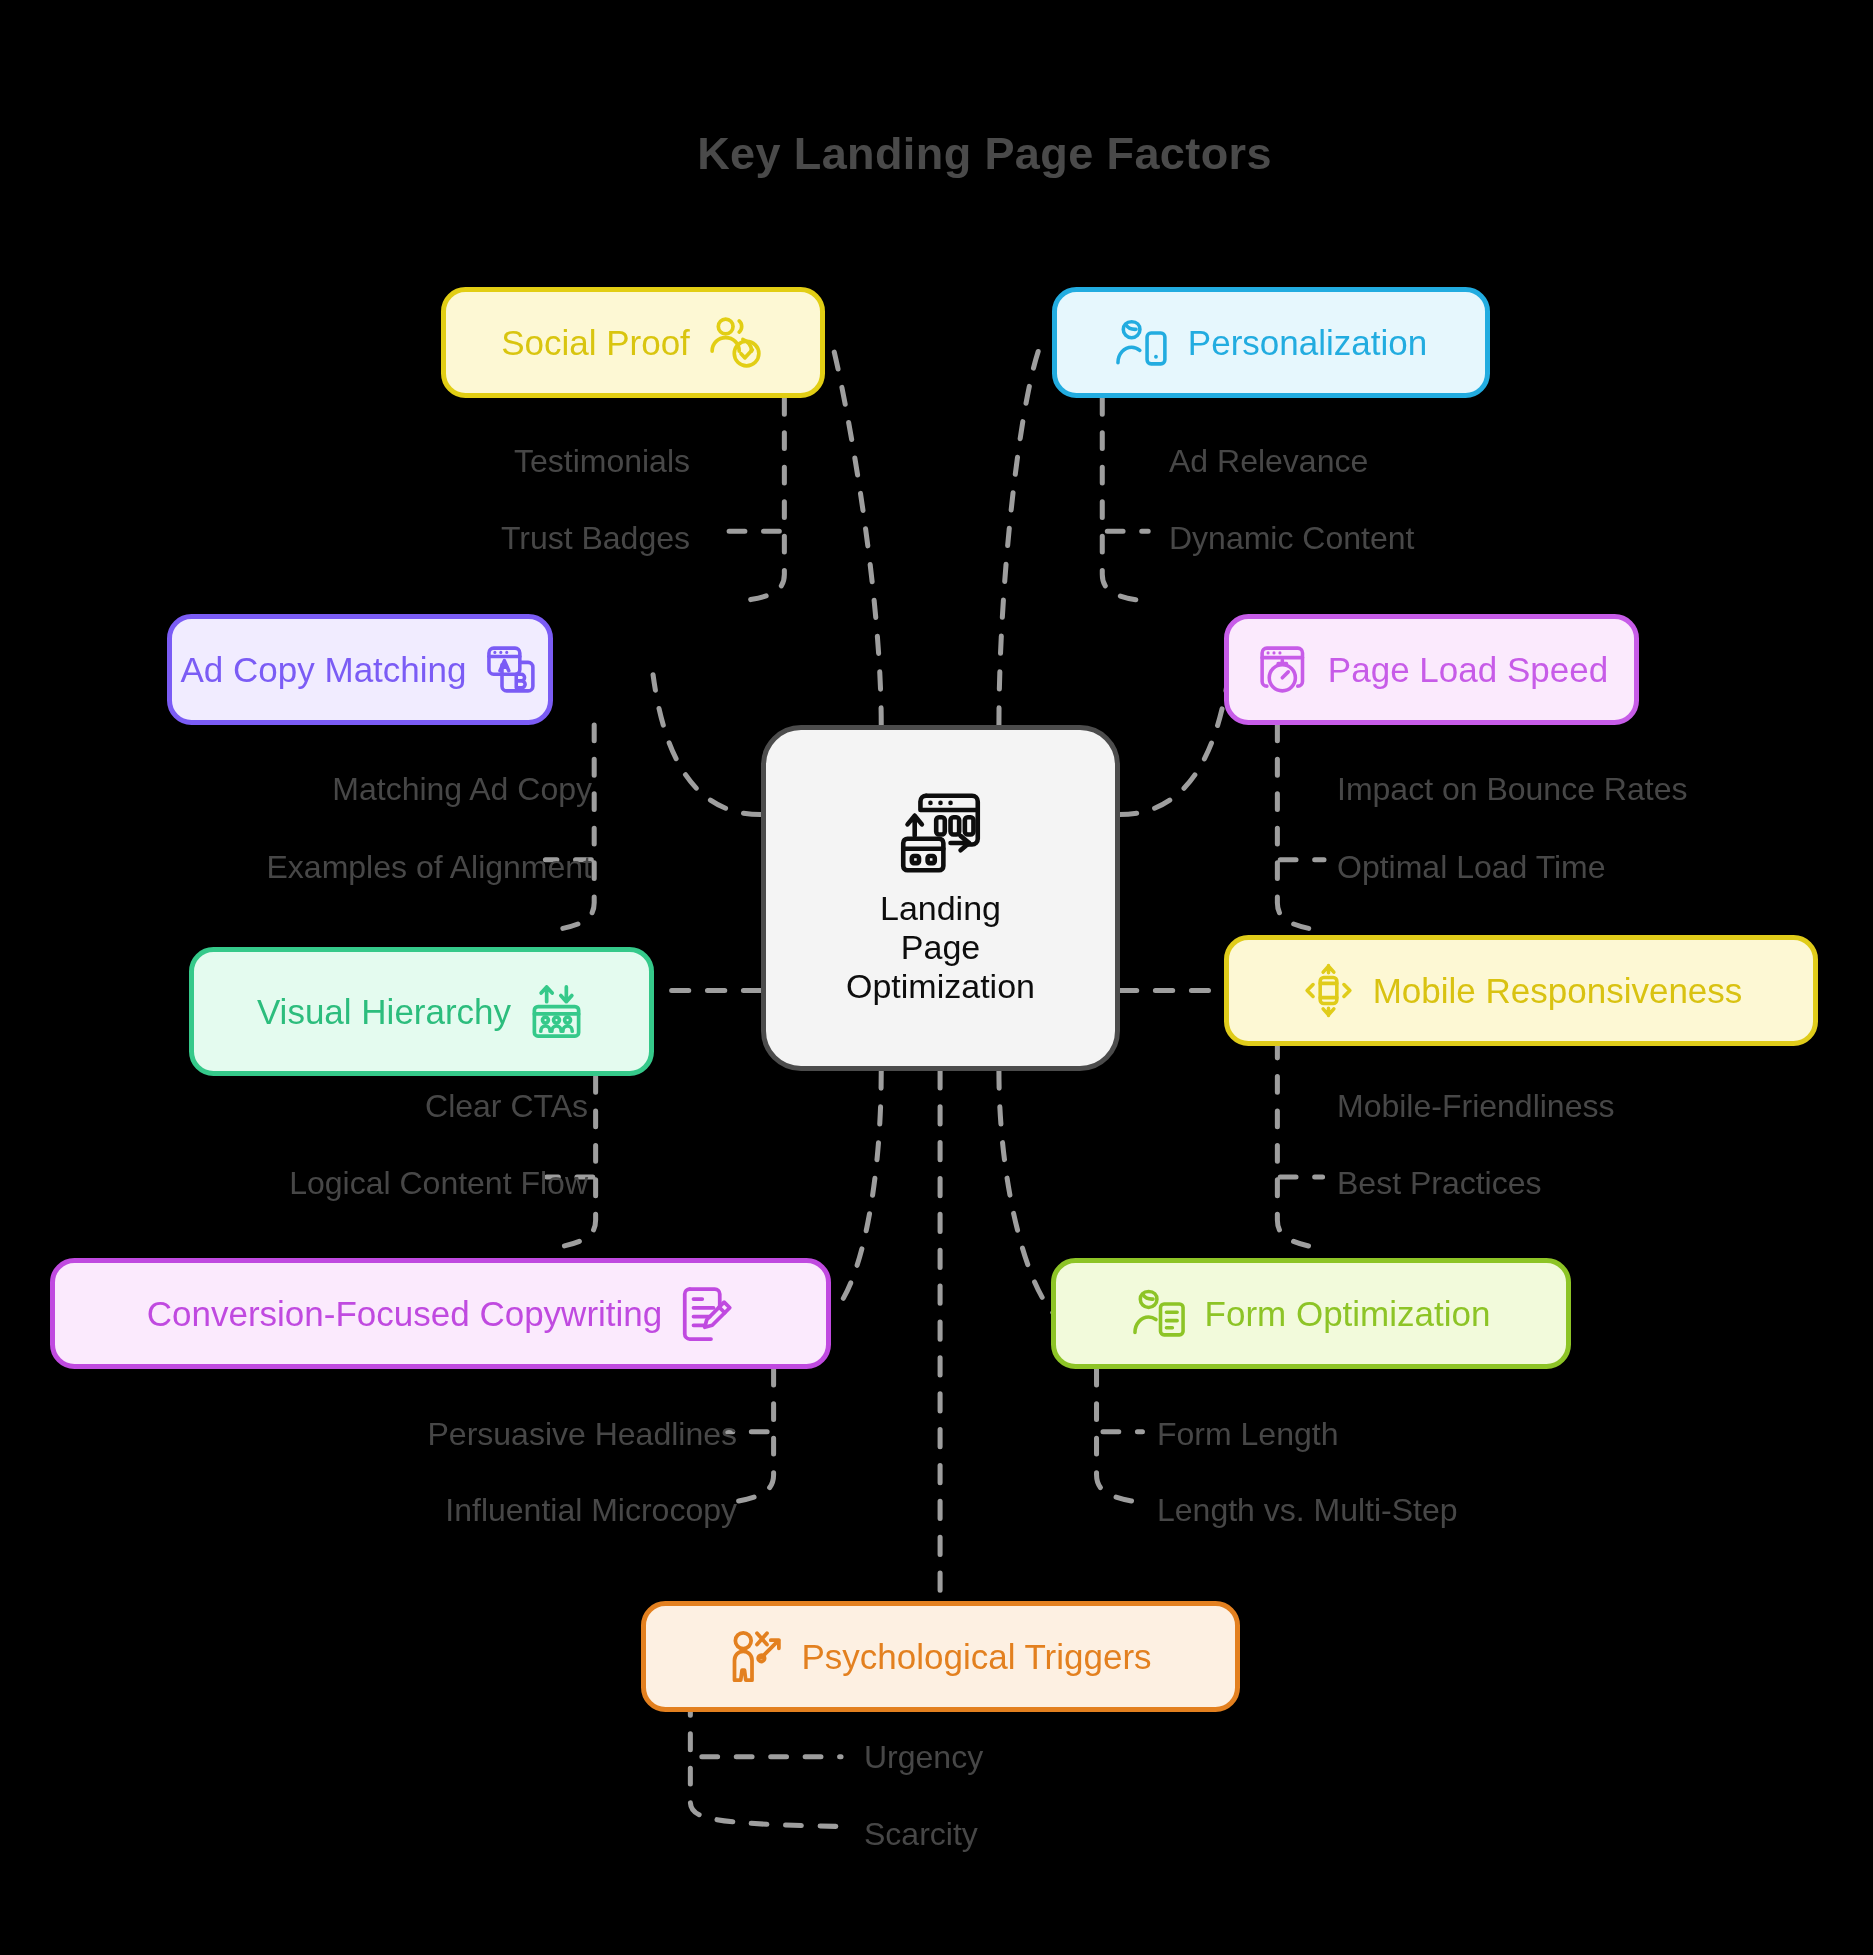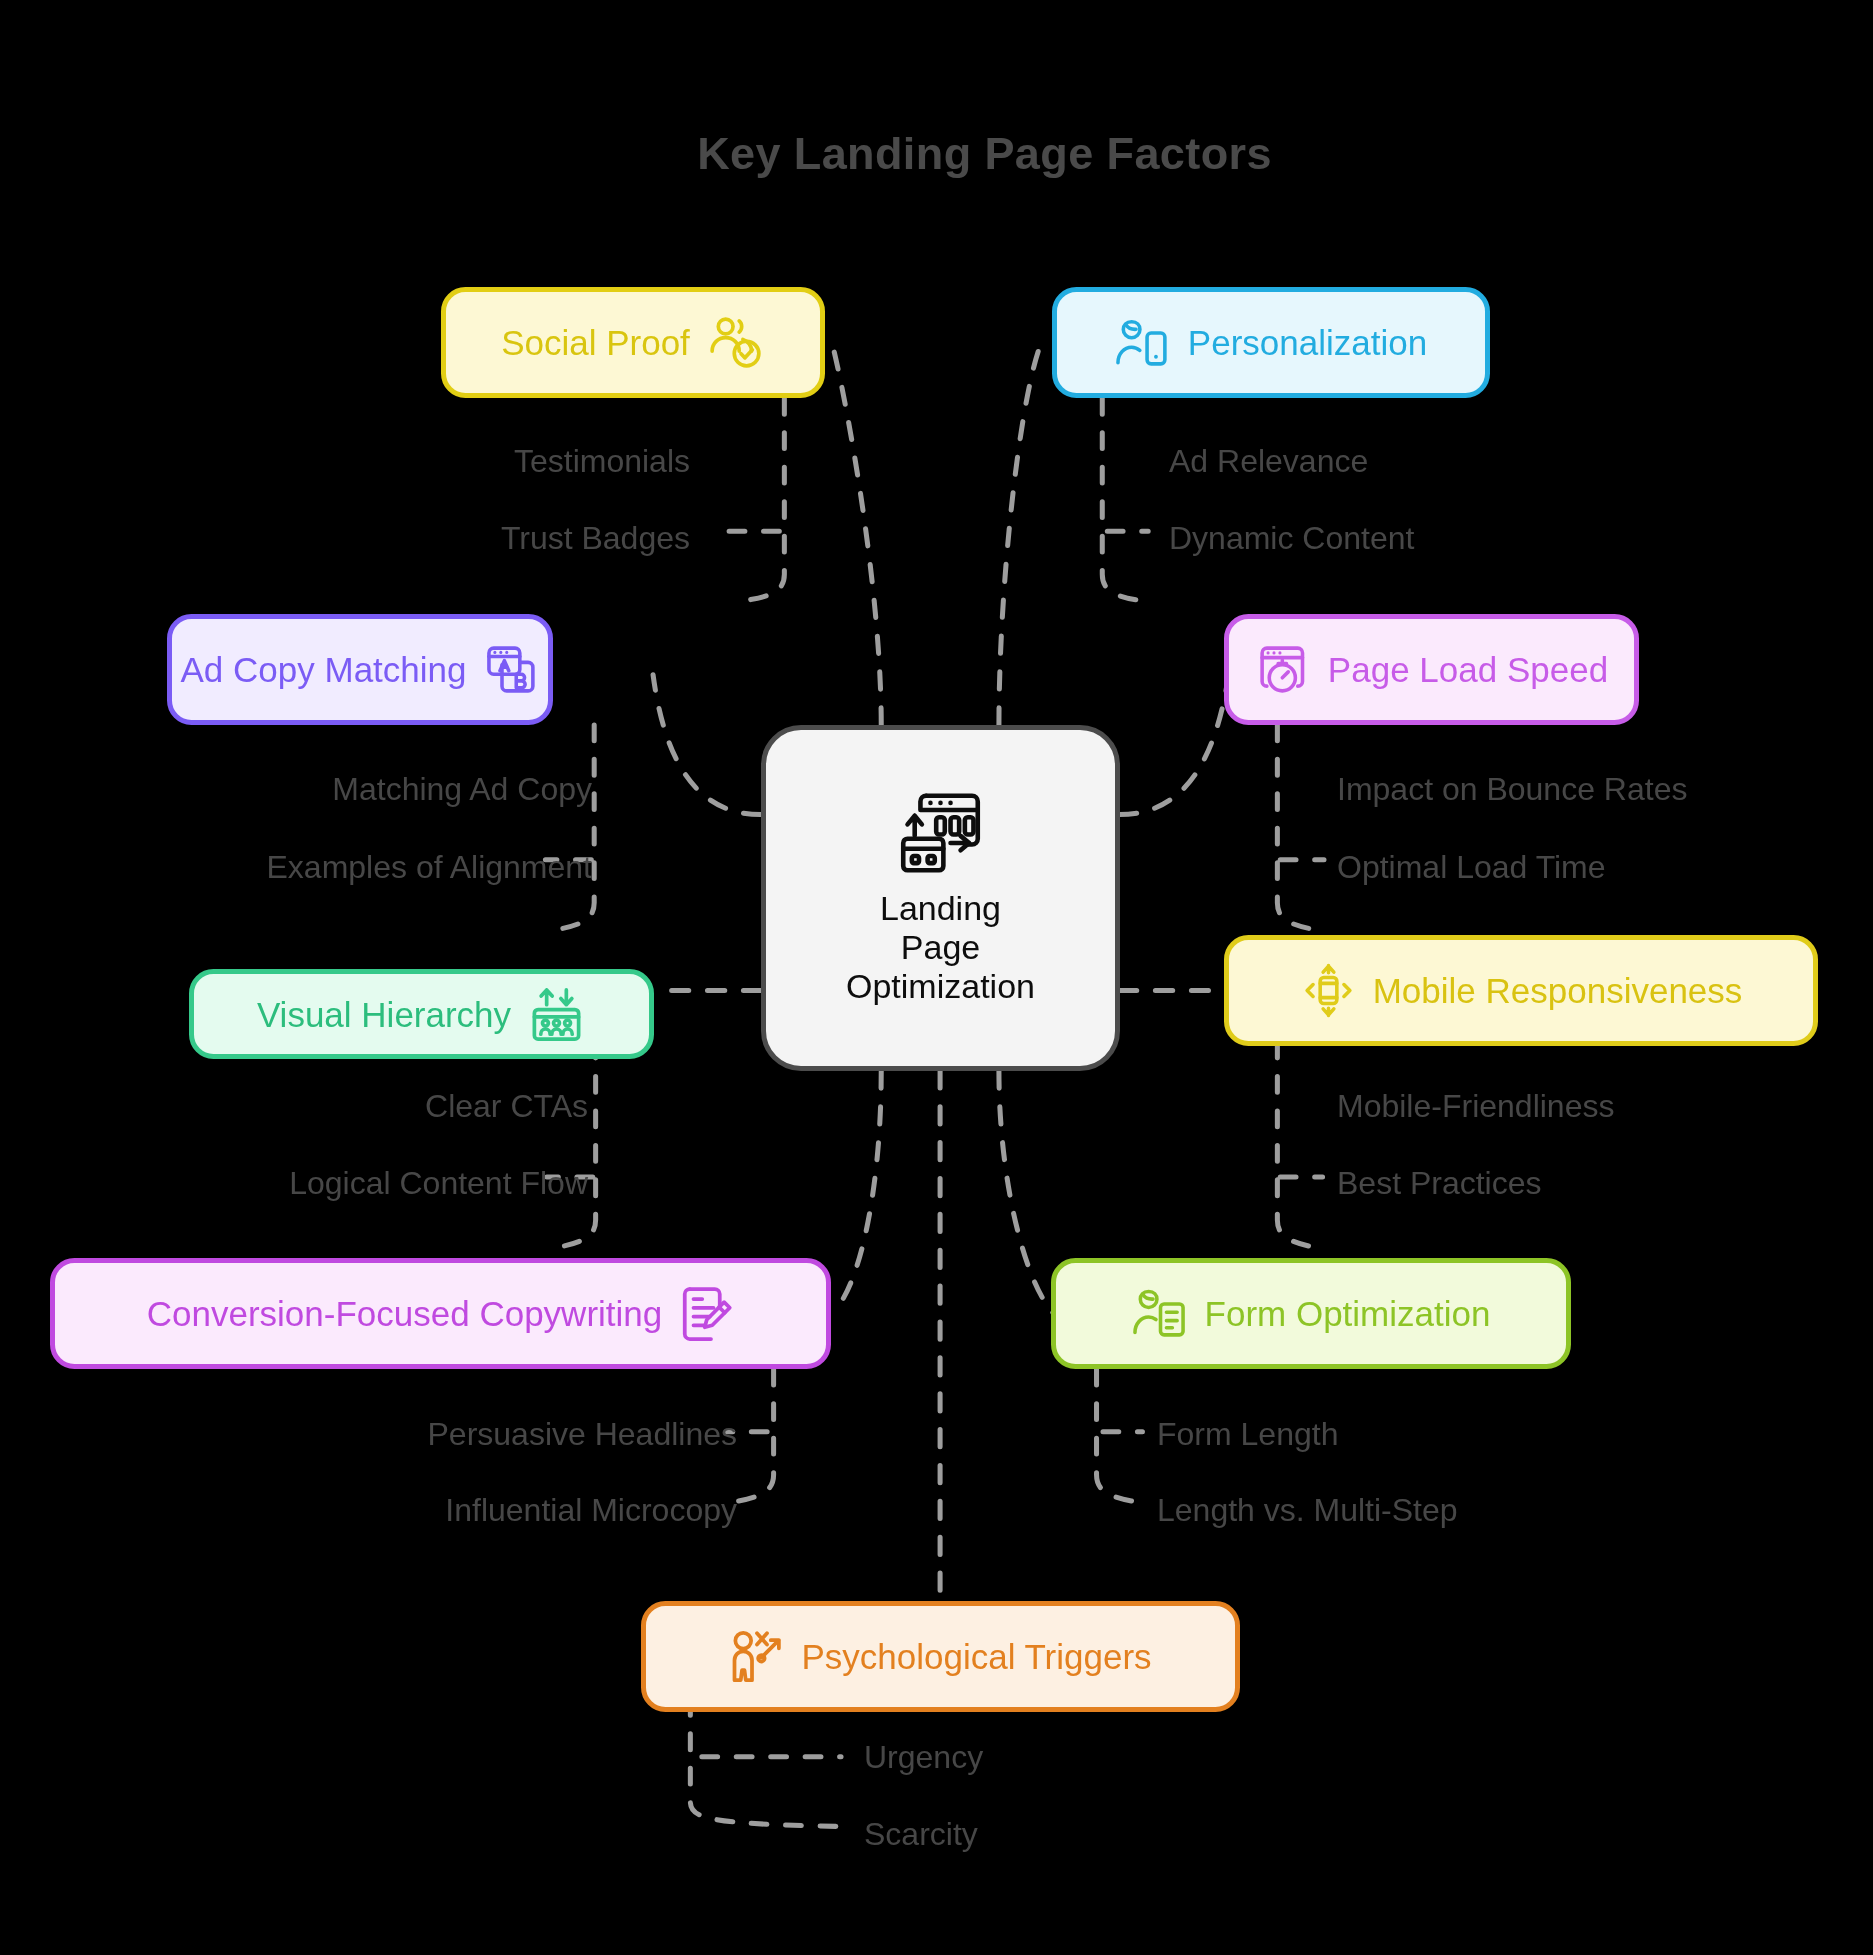--- a/index.html
+++ b/index.html
@@ -255,21 +255,21 @@
         <circle cx="23" cy="31" r="11"></circle>
         <path d="M23 31l5-5"></path>
         <path d="M19.5 19h7M23 19v-3"></path>
       </svg>
     </span>
     <span class="node-label" style="color:#c75ce8;">Page Load Speed</span>
   </div>
   <div class="sub l" style="left:1337px; top:773px;">Impact on Bounce Rates</div>
   <div class="sub l" style="left:1337px; top:851px;">Optimal Load Time</div>
 
-  <div class="node" style="left:189px; top:969px; width:465px; height:90px; border-color:#35c98a; background:#e4fbef;">
+  <div class="node" style="left:189px; top:947px; width:465px; height:129px; border-color:#35c98a; background:#e4fbef;">
     <span class="node-label" style="color:#2cbd7d;">Visual Hierarchy</span>
     <span class="node-icon">
       <svg width="59" height="59" viewBox="0 0 48 48" fill="none" stroke="#35c98a" stroke-width="3" stroke-linecap="round" stroke-linejoin="round">
         <path d="M16 16V4M16 4l-4.5 5M16 4l4.5 5"></path>
         <path d="M32 4v12M32 16l-4.5-5M32 16l4.5-5"></path>
         <rect x="6" y="20" width="36" height="24" rx="3"></rect>
         <path d="M6 26h36"></path>
         <circle cx="15" cy="31" r="2.4"></circle>
         <path d="M11.2 40c0-2.4 1.7-4.2 3.8-4.2s3.8 1.8 3.8 4.2"></path>
         <circle cx="24" cy="31" r="2.4"></circle>

